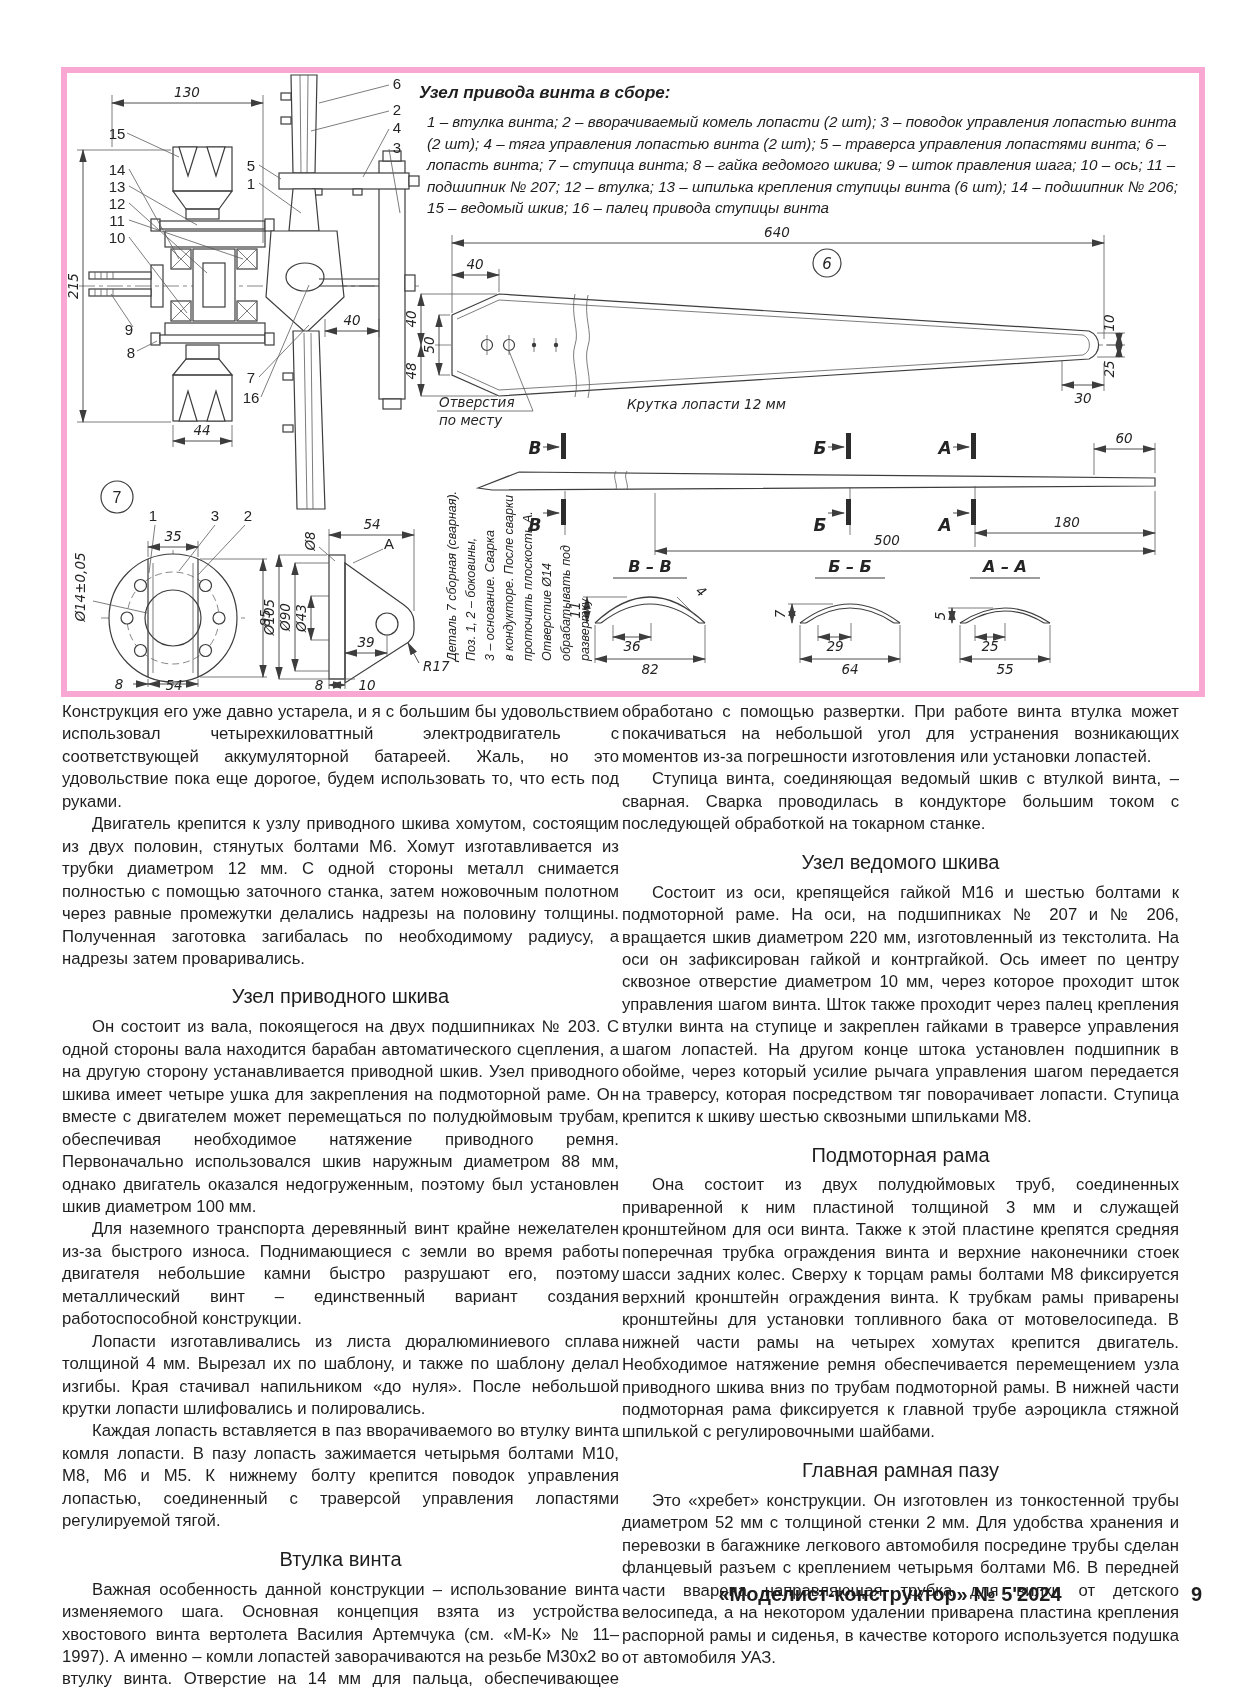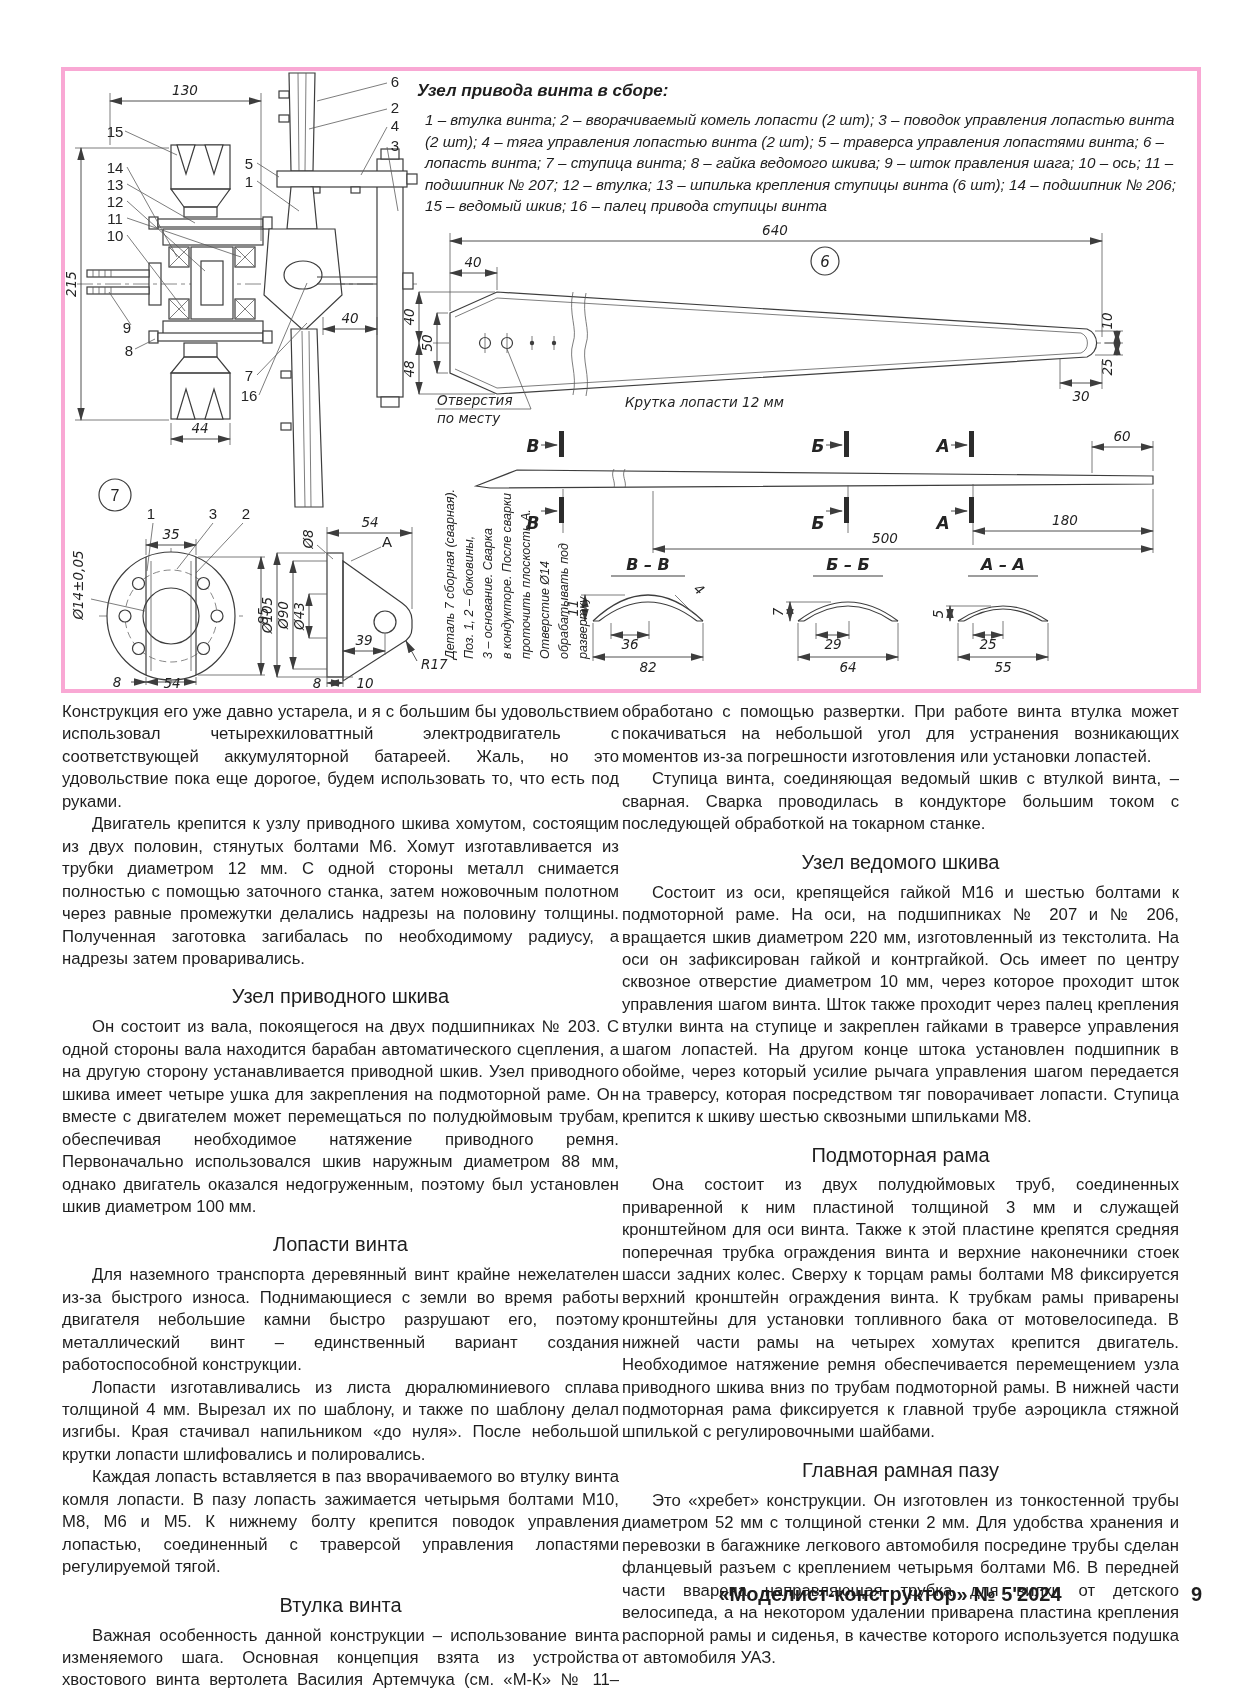--- a/index.html
+++ b/index.html
@@ -1,19 +1,19 @@
 <!DOCTYPE html>
 <html><head>
 <meta charset="utf-8">
 <style>
   html,body{margin:0;padding:0;background:#e8e8e6;}
   .page{position:relative;width:1259px;height:1694px;background:#ffffff;margin:0 auto;
         font-family:"Liberation Sans",sans-serif;color:#1e1e1e;overflow:hidden;}
   
-  .figbox{position:absolute;left:61px;top:67px;width:1132px;height:618px;border:4px solid #f9a8d4;}
+  .figbox{position:absolute;left:61px;top:67px;width:1132px;height:618px;border:6px solid #f9a8d4;}
   .figbox svg{position:absolute;left:0;top:0;}
   .ln{stroke:#3d3d3d;stroke-width:1.2;fill:none;}
   .lnf{stroke:#3d3d3d;stroke-width:1.2;fill:#ffffff;}
   .thin{stroke:#5c5c5c;stroke-width:0.8;fill:none;}
   .cl{stroke:#6a6a6a;stroke-width:0.8;fill:none;stroke-dasharray:16 4 4 4;}
   .dash{stroke:#6a6a6a;stroke-width:0.8;fill:none;stroke-dasharray:7 4;}
   .dim{stroke:#3d3d3d;stroke-width:0.9;fill:none;}
   text.d{font:italic 13.5px "DejaVu Sans",sans-serif;fill:#242424;text-anchor:middle;}
   text.lb{font:15px "Liberation Sans",sans-serif;fill:#242424;text-anchor:middle;}
   text.st{font:italic bold 16px "DejaVu Sans",sans-serif;fill:#242424;text-anchor:middle;}
@@ -384,21 +384,20 @@
 Отверстие Ø14
 обрабатывать под
 развертку</div>
   </div>
 
   <div class="col col-left">
     <p class="bp">Конструкция его уже давно устарела, и я с большим бы удовольствием использовал четырехкиловаттный электродвигатель с соответствующей аккумуляторной батареей. Жаль, но это удовольствие пока еще дорогое, будем использовать то, что есть под руками.</p>
     <p class="bp ind">Двигатель крепится к узлу приводного шкива хомутом, состоящим из двух половин, стянутых болтами М6. Хомут изготавливается из трубки диаметром 12 мм. С одной стороны металл снимается полностью с помощью заточного станка, затем ножовочным полотном через равные промежутки делались надрезы на половину толщины. Полученная заготовка загибалась по необходимому радиусу, а надрезы затем проваривались.</p>
     <h3 class="bh">Узел приводного шкива</h3>
     <p class="bp ind">Он состоит из вала, покоящегося на двух подшипниках № 203. С одной стороны вала находится барабан автоматического сцепления, а на другую сторону устанавливается приводной шкив. Узел приводного шкива имеет четыре ушка для закрепления на подмоторной раме. Он вместе с двигателем может перемещаться по полудюймовым трубам, обеспечивая необходимое натяжение приводного ремня. Первоначально использовался шкив наружным диаметром 88 мм, однако двигатель оказался недогруженным, поэтому был установлен шкив диаметром 100 мм.</p>
-    <h3 class="bh">Лопасти винта</h3>
     <p class="bp ind">Для наземного транспорта деревянный винт крайне нежелателен из-за быстрого износа. Поднимающиеся с земли во время работы двигателя небольшие камни быстро разрушают его, поэтому металлический винт – единственный вариант создания работоспособной конструкции.</p>
     <p class="bp ind">Лопасти изготавливались из листа дюралюминиевого сплава толщиной 4 мм. Вырезал их по шаблону, и также по шаблону делал изгибы. Края стачивал напильником «до нуля». После небольшой крутки лопасти шлифовались и полировались.</p>
     <p class="bp ind">Каждая лопасть вставляется в паз вворачиваемого во втулку винта комля лопасти. В пазу лопасть зажимается четырьмя болтами М10, М8, М6 и М5. К нижнему болту крепится поводок управления лопастью, соединенный с траверсой управления лопастями регулируемой тягой.</p>
     <h3 class="bh">Втулка винта</h3>
     <p class="bp ind">Важная особенность данной конструкции – использование винта изменяемого шага. Основная концепция взята из устройства хвостового винта вертолета Василия Артемчука (см. «М-К» № 11–1997). А именно – комли лопастей заворачиваются на резьбе М30х2 во втулку винта. Отверстие на 14 мм для пальца, обеспечивающее крепление винта на ступице,</p>
   </div>
 
   <div class="col col-right">
     <p class="bp">обработано с помощью развертки. При работе винта втулка может покачиваться на небольшой угол для устранения возникающих моментов из-за погрешности изготовления или установки лопастей.</p>
     <p class="bp ind">Ступица винта, соединяющая ведомый шкив с втулкой винта, – сварная. Сварка проводилась в кондукторе большим током с последующей обработкой на токарном станке.</p>

